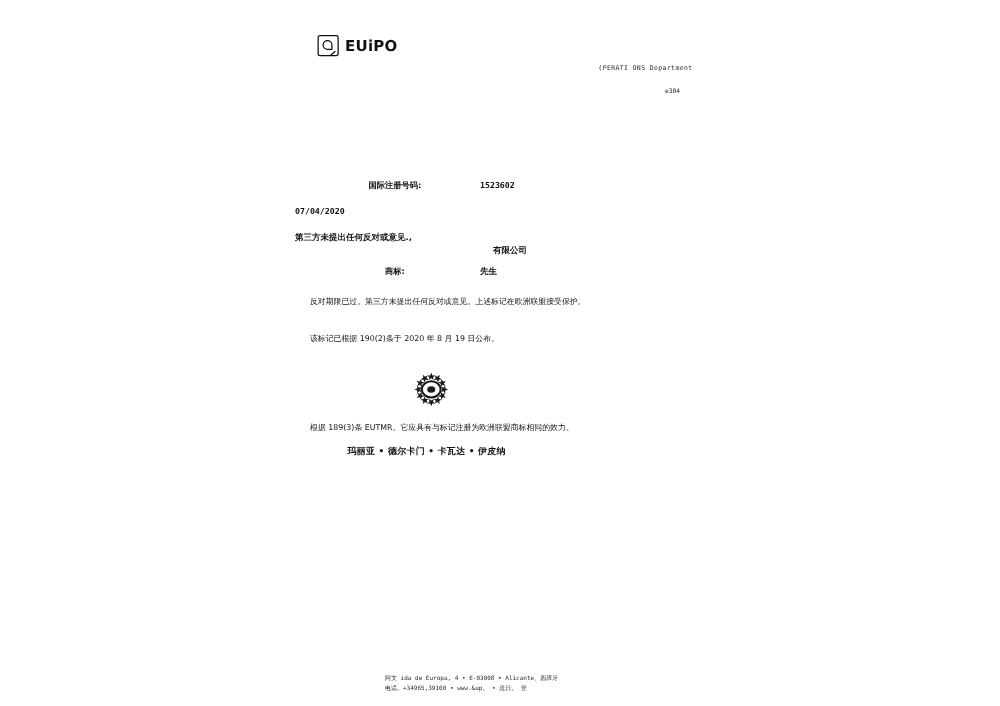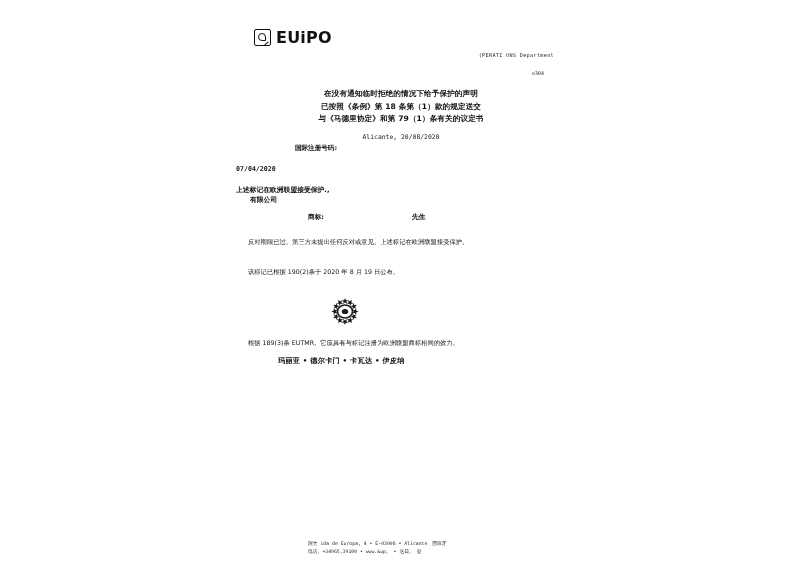--- a/index.html
+++ b/index.html
@@ -62,21 +62,21 @@
     right: 1px;
     bottom: 1px;
     width: 5px;
     height: 1.4px;
     background: #111;
     transform: rotate(-40deg);
   }
   .logo-text {
     font-family: "DejaVu Sans", sans-serif;
     font-weight: bold;
-    font-size: 16px;
+    font-size: 12px;
     letter-spacing: 0.2px;
     color: #111;
   }
 
   .dept {
     position: absolute;
     right: 12px;
     top: 52px;
     font-family: "DejaVu Sans Mono", monospace;
     font-size: 5.2px;
@@ -147,20 +147,21 @@
     color: #111;
     line-height: 10px;
   }
   .field-value.mono {
     font-family: "DejaVu Sans Mono", monospace;
     font-size: 6.6px;
   }
   .field-value .second-line {
     display: block;
     padding-left: 14px;
+    text-align: center;
   }
 
   
   .para {
     position: absolute;
     left: 12px;
     width: 306px;
     font-family: "DejaVu Sans", sans-serif;
     font-size: 6.3px;
     line-height: 11px;
@@ -212,41 +213,36 @@
   <div class="sheet">
 
     <div class="logo-row">
       <span class="logo-mark"></span>
       <span class="logo-text">EUiPO</span>
     </div>
 
     <div class="dept">(PERATI ONS Department</div>
     <div class="dept-code">e304</div>
 
-    <div class="title-block">
-      <div class="title-line">在没有通知临时拒绝的情况下给予保护的声明</div>
-      <div class="title-line">已按照《条例》第 18 条第（1）款的规定送交</div>
-      <div class="title-line">与《马德里协定》和第 79（1）条有关的议定书</div>
-      <div class="place-date">Alicante, 20/08/2020</div>
-    </div>
 
     <div class="fields">
       <div class="field-row">
         <div class="field-label">国际注册号码:</div>
+        <div class="field-value mono">1523602</div>
       </div>
       <div class="field-row">
         <div class="field-value mono">07/04/2020</div>
       </div>
       <div class="field-row">
         <div class="field-value">
-          <span>上述标记在欧洲联盟接受保护.,</span>
+          <span>第三方未提出任何反对或意见.,</span>
           <span class="second-line">有限公司</span>
         </div>
       </div>
-      <div class="field-row" style="margin-top:7px;gap:28px;">
+      <div class="field-row" style="margin-top:7px;">
         <div class="field-label">商标:</div>
         <div class="field-value">先生</div>
       </div>
     </div>
 
     <div class="para para-1">反对期限已过。第三方未提出任何反对或意见。上述标记在欧洲联盟接受保护。</div>
     <div class="para para-2">该标记已根据 190(2)条于 2020 年 8 月 19 日公布。</div>
     <div class="para para-3">根据 189(3)条 EUTMR。它应具有与标记注册为欧洲联盟商标相同的效力。</div>
 
     <div class="emblem">

